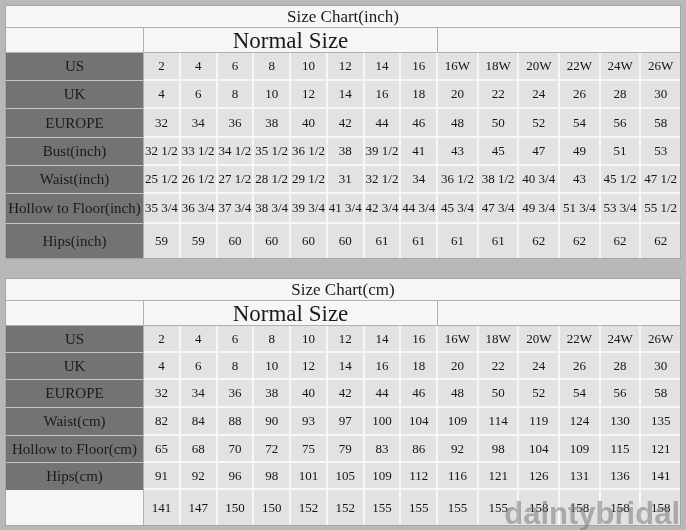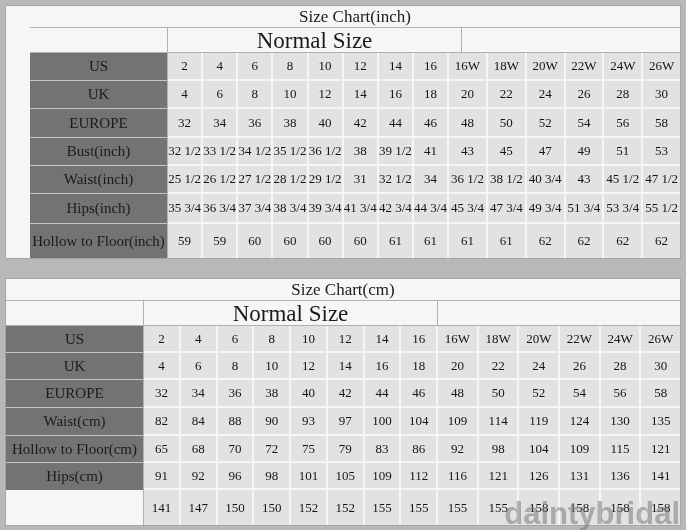--- a/index.html
+++ b/index.html
@@ -14,21 +14,21 @@
     color: #1b1b1b;
   }
 
   .size-table {
     position: absolute;
     left: 5px;
     width: 676px;
     background: #f6f6f6;
     border: 1px solid #a6a6a6;
   }
-  #table-inch { top: 5px; padding-left: 24px; }
+  #table-inch { top: 5px; }
   #table-cm   { top: 278px; }
 
   .title-row {
     height: 22px;
     line-height: 22px;
     text-align: center;
     font-size: 17px;
     border-bottom: 1px solid #b0b0b0;
   }
 
@@ -112,22 +112,22 @@
     <div class="group-cell group-normal">Normal Size</div>
     <div class="group-cell group-plus">Plus Size</div>
   </div>
   <div class="table-body">
     <div class="labels-column">
         <div class="label-cell">US</div>
         <div class="label-cell">UK</div>
         <div class="label-cell">EUROPE</div>
         <div class="label-cell">Bust(inch)</div>
         <div class="label-cell">Waist(inch)</div>
+        <div class="label-cell">Hollow to Floor(inch)</div>
         <div class="label-cell">Hips(inch)</div>
-        <div class="label-cell">Hollow to Floor(inch)</div>
       </div>
     <div class="data-grid">
         <div class="data-cell">2</div>
         <div class="data-cell">4</div>
         <div class="data-cell">6</div>
         <div class="data-cell">8</div>
         <div class="data-cell">10</div>
         <div class="data-cell">12</div>
         <div class="data-cell">14</div>
         <div class="data-cell">16</div>

